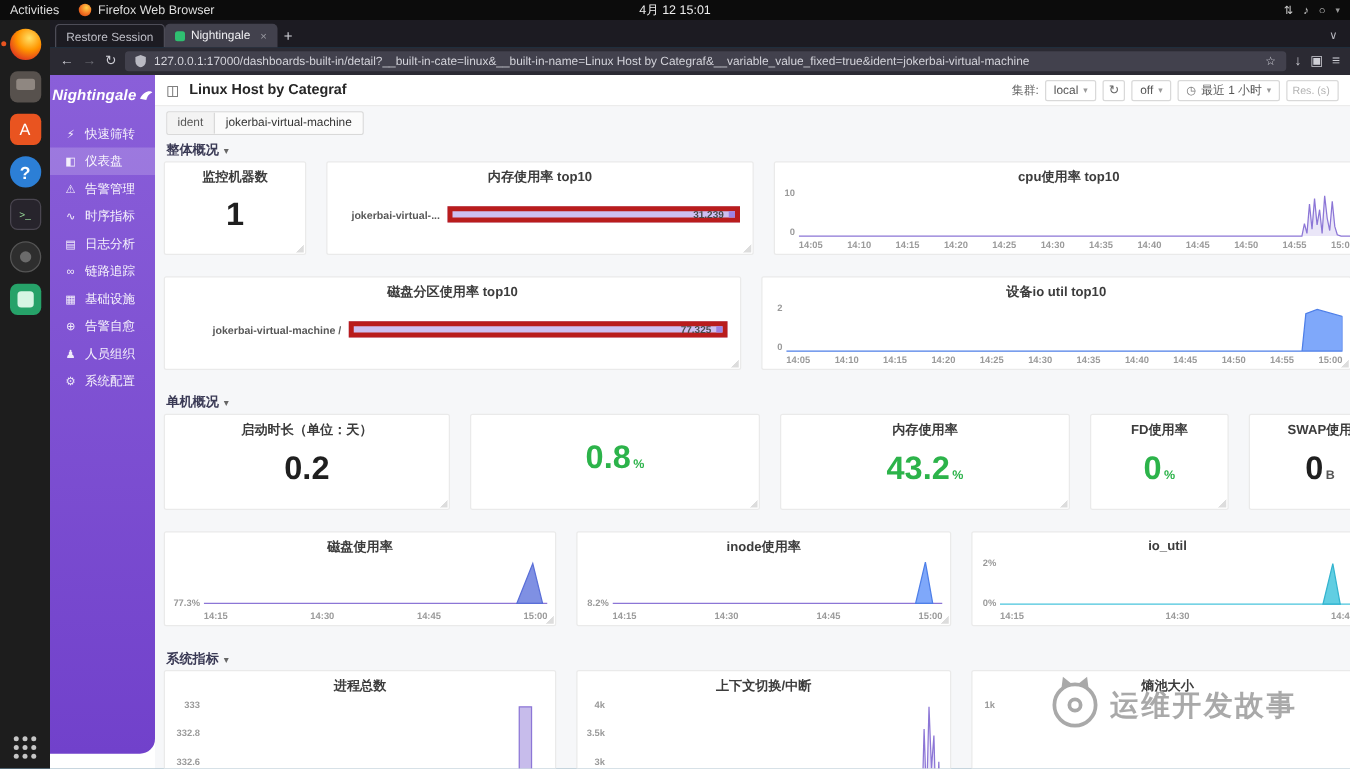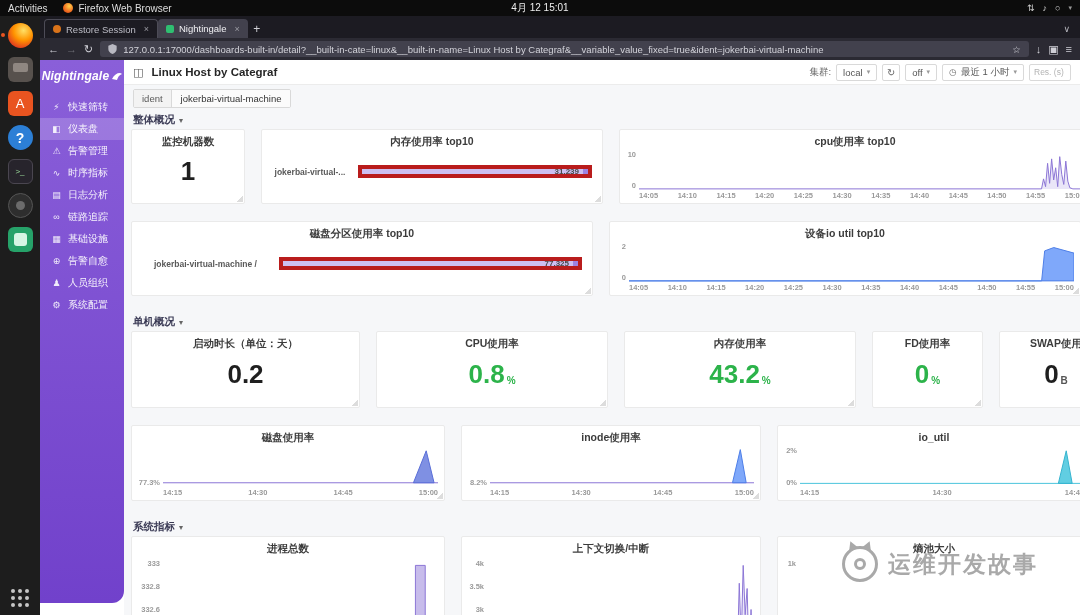--- a/index.html
+++ b/index.html
@@ -36,21 +36,21 @@
   .di-green { background:#26a269; }
   .di-green::after { content:""; position:absolute; inset:6px; background:#d6f5e4; border-radius:3px; }
   .dock-apps { margin-top:auto; display:grid; grid-template-columns:repeat(3,4px); grid-gap:3px; }
   .dock-apps i { width:4px; height:4px; background:#c6c6c6; border-radius:50%; }
 
   
   .browser { position:absolute; left:40px; top:16px; width:1040px; height:599px; display:flex; flex-direction:column; }
   .tabbar { height:22px; background:#1c1b22; display:flex; align-items:flex-end; padding:0 4px; color:#cfcfd6; flex:0 0 22px; }
   .tab { height:19px; display:flex; align-items:center; gap:5px; padding:0 8px; font-size:9.5px;
          border-radius:4px 4px 0 0; white-space:nowrap; }
-  .tab.inactive { border:1px solid #4d4c57; border-bottom:none; color:#bdbdc6; }
+  .tab.inactive { border:1px solid #4d4c57; border-bottom:none; color:#bdbdc6;flex-direction:column; }
   .tab.active { background:#42414d; color:#f0f0f3; }
   .fav { width:8px; height:8px; border-radius:50%; display:inline-block; }
   .fav-restore { background:#d9731a; }
   .fav-n9e { background:#2fbf71; border-radius:2px; }
   .tab .close { color:#9a9aa2; font-size:9px; margin-left:3px; }
   .newtab { width:18px; height:19px; display:flex; align-items:center; justify-content:center; font-size:12px; color:#cfcfd6; }
   .tabbar-right { margin-left:auto; display:flex; align-items:center; gap:9px; font-size:9px; padding:0 6px 4px; color:#b9b9c0; }
 
   .navbar { height:22px; background:#2b2a33; display:flex; align-items:center; gap:7px; padding:0 8px; color:#cfcfd6; flex:0 0 22px; }
   .nav-glyph { font-size:11px; line-height:1; }
@@ -98,21 +98,21 @@
   .panel::after { content:""; position:absolute; right:1px; bottom:1px; width:7px; height:7px;
                   background:linear-gradient(135deg, transparent 55%, #d4d4d4 55%); opacity:.8; }
   .p-title { text-align:center; font-size:10.5px; color:#3c3c3c; padding-top:5px; height:18px; flex:0 0 18px;
              white-space:nowrap; overflow:hidden; }
   .p-big { flex:1; display:flex; align-items:center; justify-content:center; font-size:26px; color:#1f1f1f; padding-bottom:8px; }
   .p-big .unit { font-size:10px; margin-left:2px; margin-top:11px; }
   .green { color:#2cb34a; }
   .dim-unit { color:#555; }
 
   .bar-row { flex:1; display:flex; align-items:center; padding:0 10px 8px 6px; gap:6px; }
-  .bar-label { font-size:8.5px; color:#595959; text-align:center; white-space:nowrap; overflow:hidden; }
+  .bar-label { font-size:8.5px; color:#595959; text-align:right; white-space:nowrap; overflow:hidden; }
   .bar-track { flex:1; position:relative; height:13px; background:#cdbff1; border:4px solid #b91c1c; }
   .bar-cap { position:absolute; right:0; top:0; bottom:0; width:5px; background:#9d82e2; }
   .bar-val { position:absolute; right:9px; top:0; bottom:0; display:flex; align-items:center; font-size:8px; color:#4a4a4a; }
 
   .ts { flex:1; display:flex; flex-direction:column; padding:2px 6px 2px 4px; min-height:0; }
   .ts-plot { flex:1; display:flex; min-height:0; }
   .ts-plot svg { flex:1; height:100%; min-width:0; display:block; }
   .ylab { display:flex; flex-direction:column; justify-content:space-between; align-items:flex-end;
           font-size:7.5px; color:#9a9a9a; padding:0 3px 0 0; flex:0 0 auto; }
   .ylab.end { justify-content:flex-end; }
@@ -401,21 +401,20 @@
         </div>
 
         <div class="row" style="height:77px">
           <div class="panel" style="flex:0 0 229px">
             <div class="p-title">启动时长（单位：天）</div>
             <div class="p-big">
                 <span>0.2</span>
               </div>
           </div>
           <div class="panel" style="flex:0 0 232px">
-            <div class="p-title">CPU使用率</div>
             <div class="p-big green">
               <span>0.8</span>
                 <span class="unit">%</span>
             </div>
           </div>
           <div class="panel" style="flex:0 0 232px">
             <div class="p-title">内存使用率</div>
             <div class="p-big green">
               <span>43.2</span>
                 <span class="unit">%</span>

